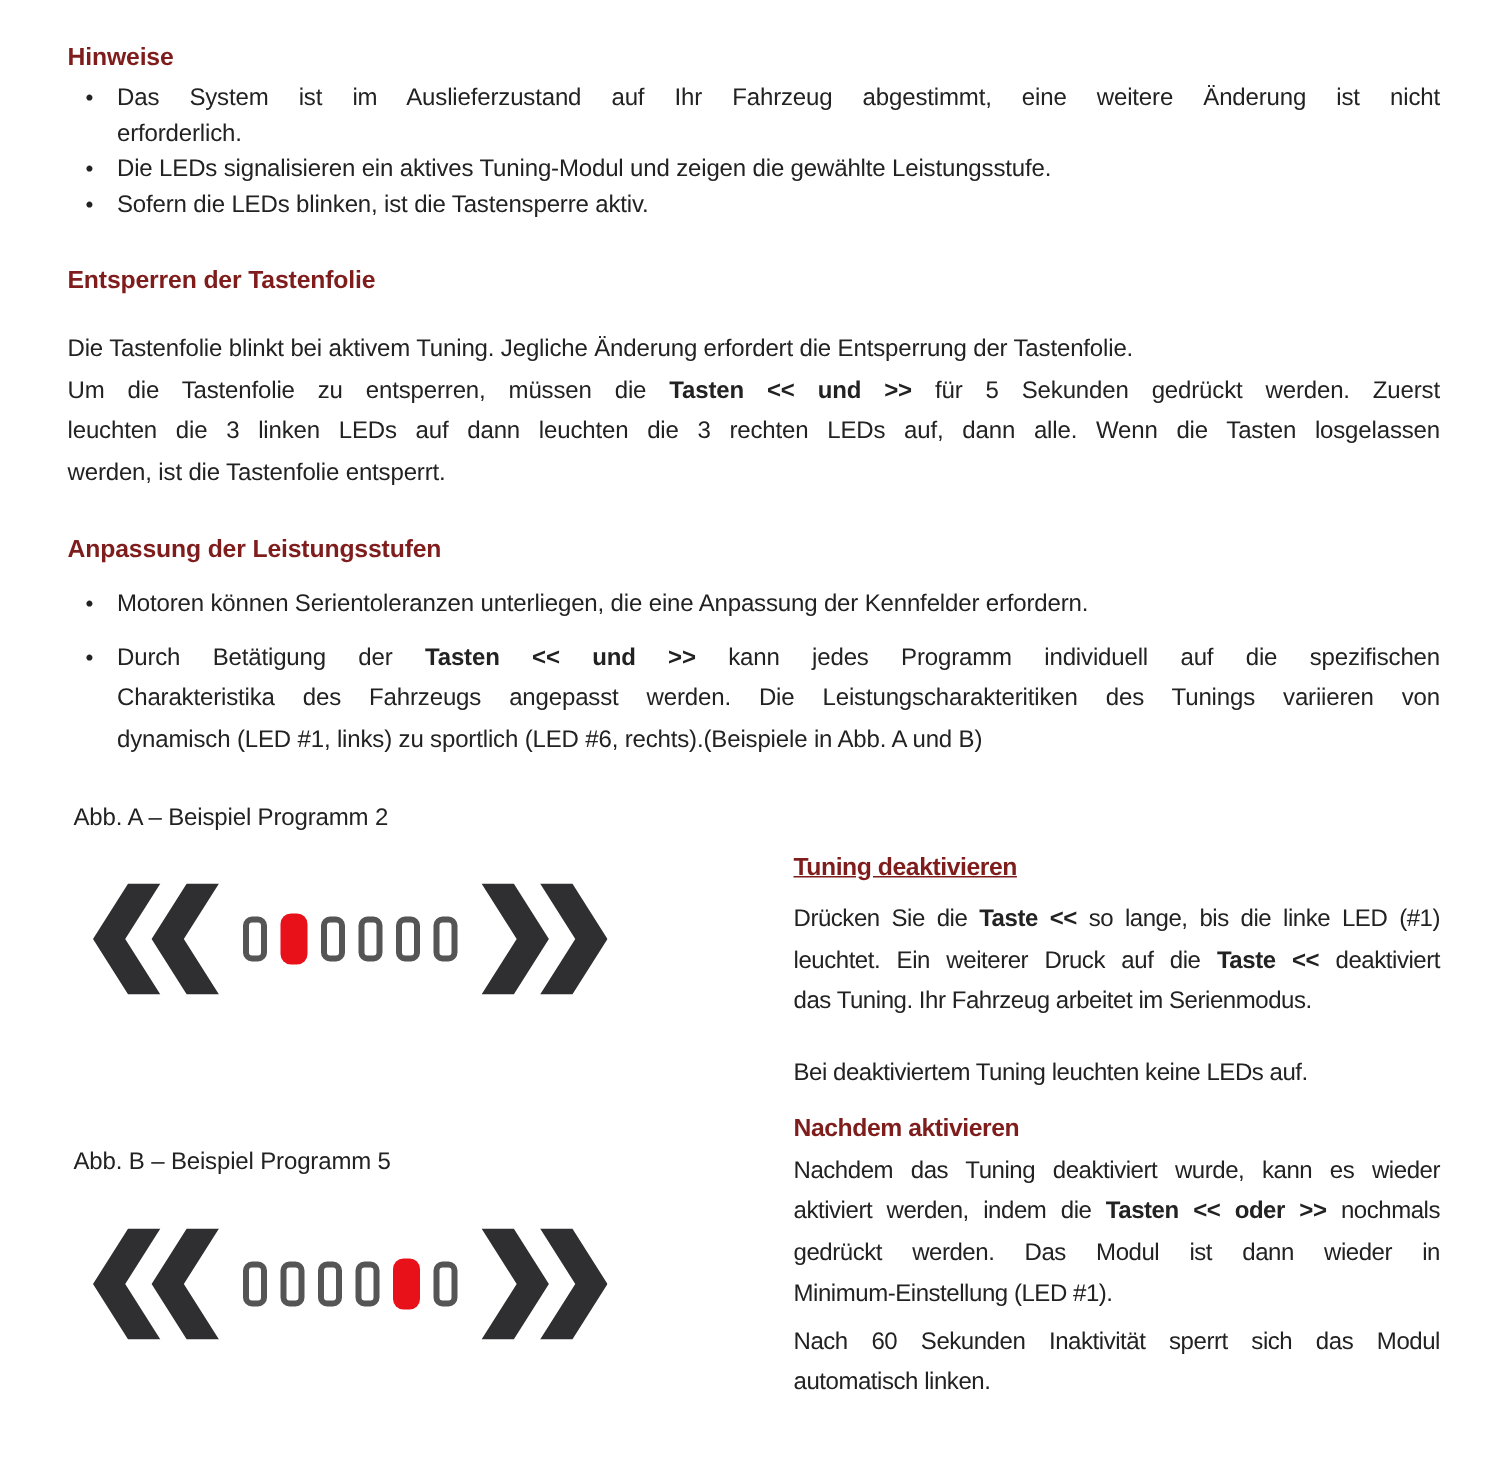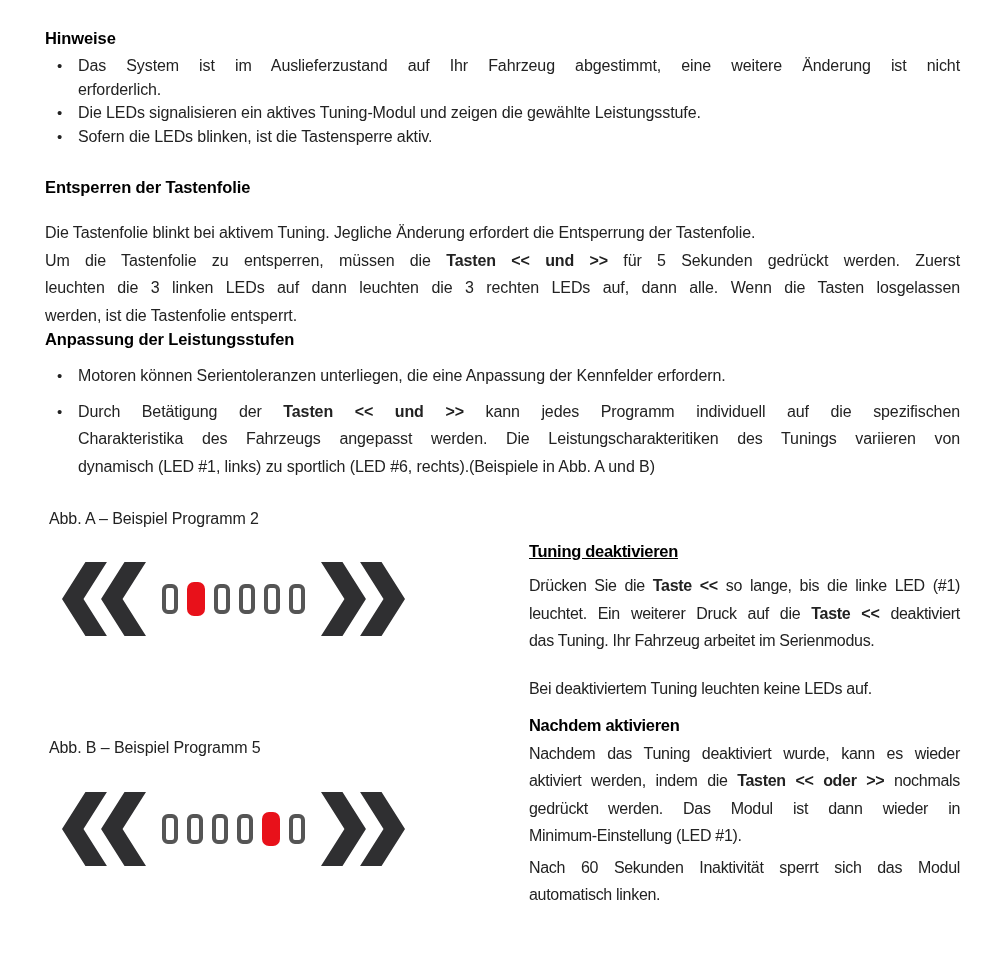--- a/index.html
+++ b/index.html
@@ -14,25 +14,25 @@
     font-family: "Liberation Sans", "DejaVu Sans", sans-serif;
     font-size: 16px;
     color: var(--ink, #222222);
     letter-spacing: -0.1px;
   }
   h2 {
     font-size: 16.5px;
     line-height: 20px;
     margin: 0;
     font-weight: 700;
-    color: #000000;
+    color: #7f1d1d;
   }
   .h-hinweise   { margin-top: 28px; }
   .h-entsperren { margin-top: 29px; }
-  .h-anpassung  { }
+  .h-anpassung  { margin-top: 27px; }
 
   .line { text-align: justify; }
   .line.j { text-align-last: justify; }
   .b { font-weight: 700; }
 
   .list { margin-top: 6px; }
   .tight .line { line-height: 23.5px; }
   .loose .line, .para .line { line-height: 27.5px; }
 
   .bullet { display: flex; }

